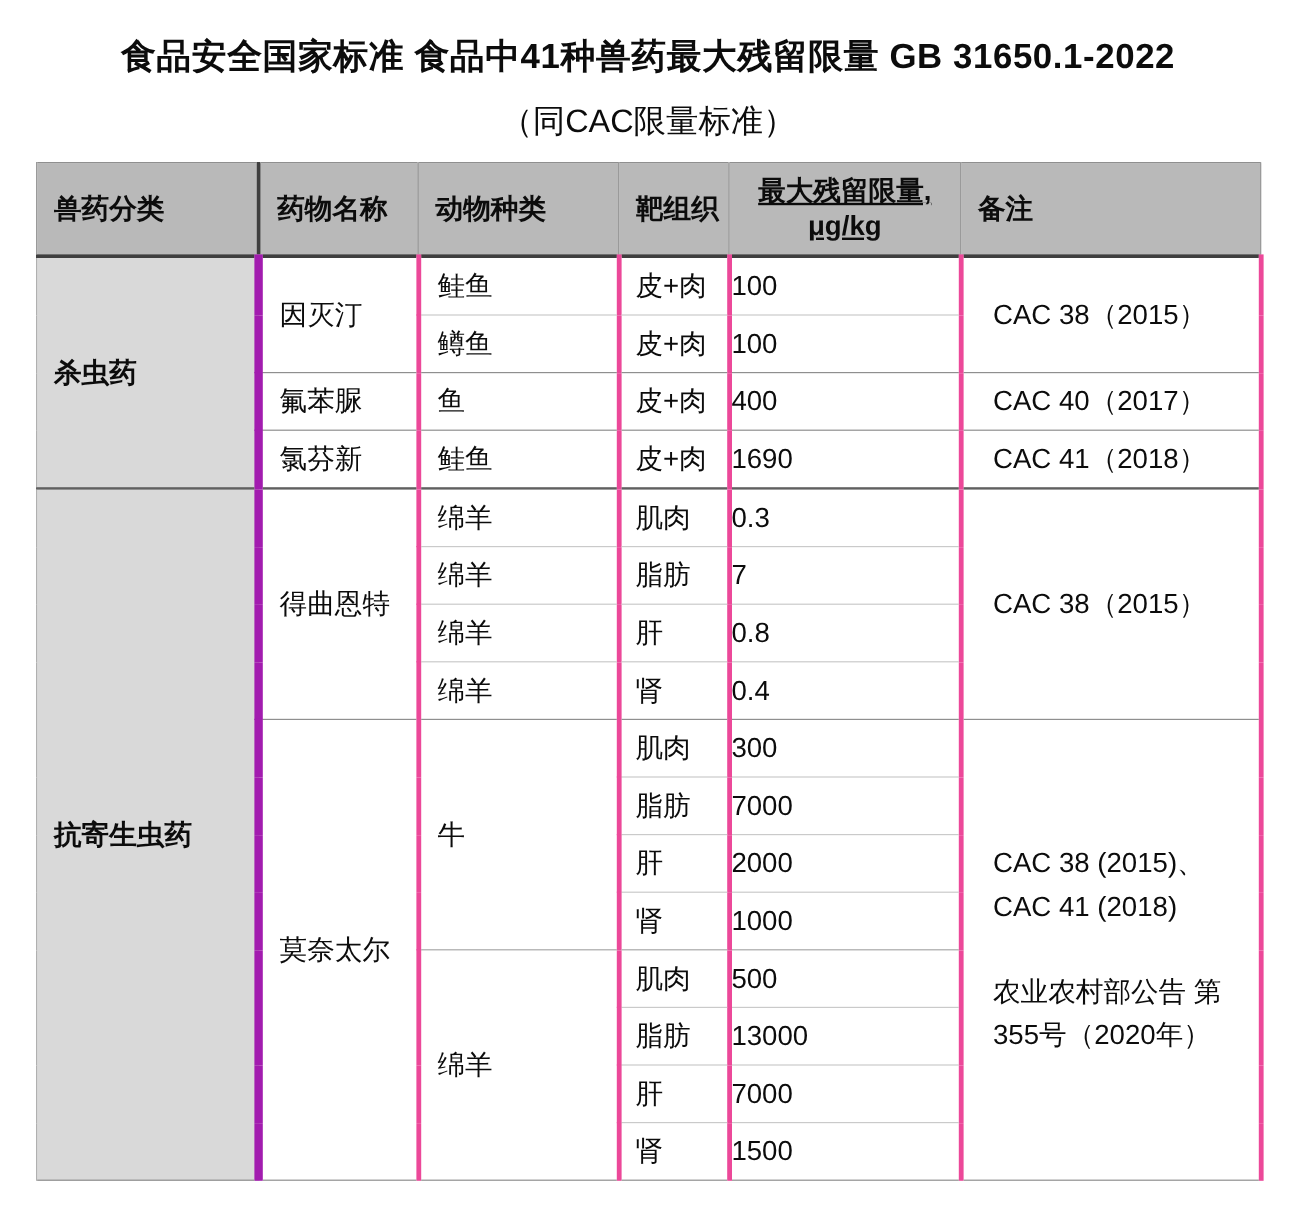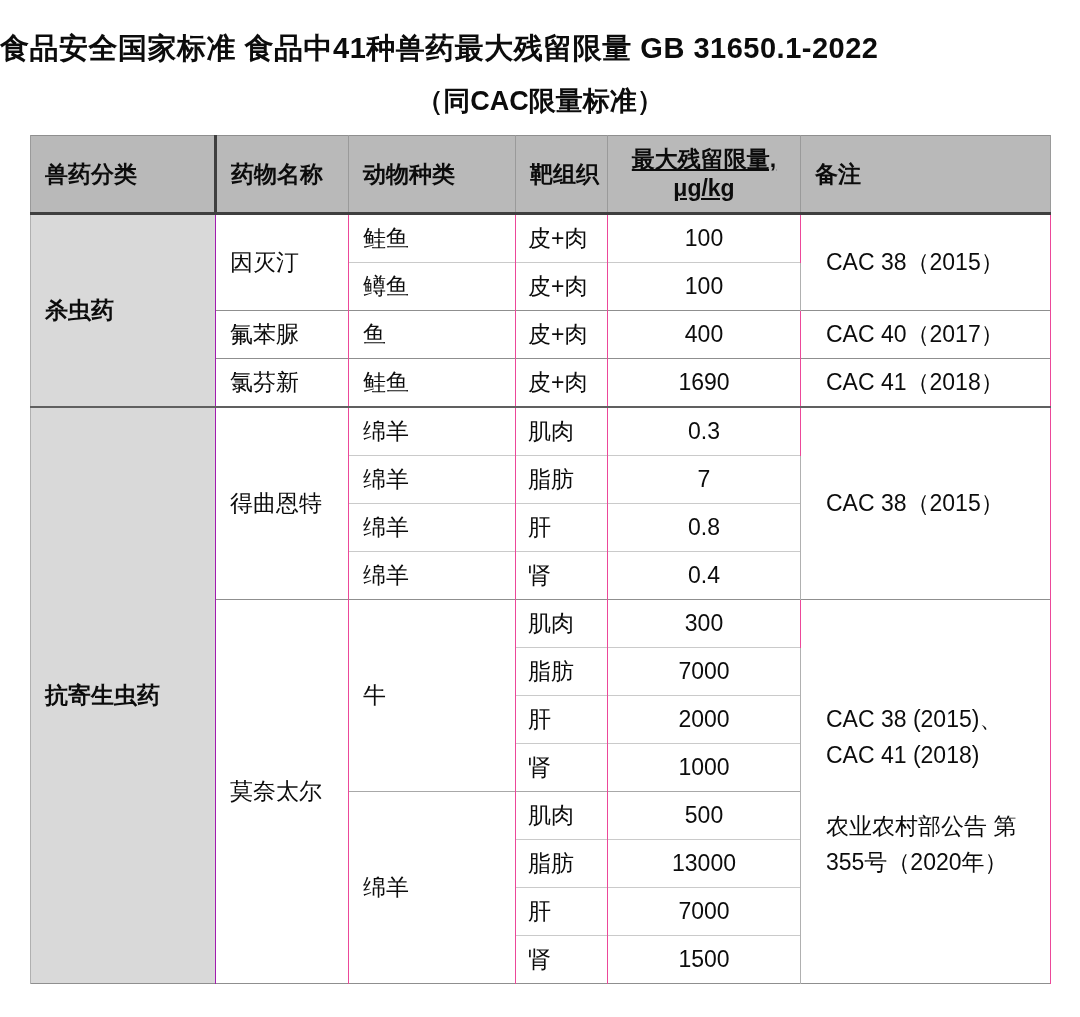--- a/index.html
+++ b/index.html
@@ -7,31 +7,31 @@
     padding: 0;
     background: #ffffff;
     width: 1080px;
     height: 1017px;
     font-family: "Liberation Sans", "DejaVu Sans", sans-serif;
     color: #0c0c0c;
     overflow: hidden;
   }
   .title {
     margin-top: 30px;
-    text-align: left;
+    text-align: center;
     font-size: 29px;
     font-weight: 700;
     line-height: 36px;
     letter-spacing: 0.5px;
   }
   .subtitle {
     margin-top: 18px;
     text-align: center;
     font-size: 27px;
-    font-weight: 700;
+    font-weight: 400;
     line-height: 34px;
   }
   .table-wrap {
     margin: 17px 0 0 30px;
     width: 1020px;
   }
   table {
     border-collapse: collapse;
     table-layout: fixed;
     width: 1020px;
@@ -62,34 +62,33 @@
     padding: 0;
     white-space: pre-line;
     text-decoration: underline;
   }
   th:first-child {
     border-right: 3px solid #3f3f3f;
   }
 
   td {
     border-left: 1px solid #b0b0b0;
-    border-right: 1px solid #ec4899;
+    border-right: 4px solid #ec4899;
     vertical-align: middle;
     height: 47px;
     padding: 0 6px 0 14px;
     line-height: 1.3;
   }
   td.cat {
     background: #d9d9d9;
     font-weight: 700;
-    border-right: 1px solid #a21caf;
+    border-right: 7px solid #a21caf;
   }
   td.tissue { padding-left: 12px; }
   td.limit {
-    text-align: center;
     padding: 0;
   }
   td.note {
     white-space: pre-line;
     line-height: 1.55;
     padding-right: 8px;
     padding-left: 25px;
   }
   tr.sub td { border-top: 1px solid #cacaca; }
   tr.drugrow td { border-top: 1px solid #8f8f8f; }

